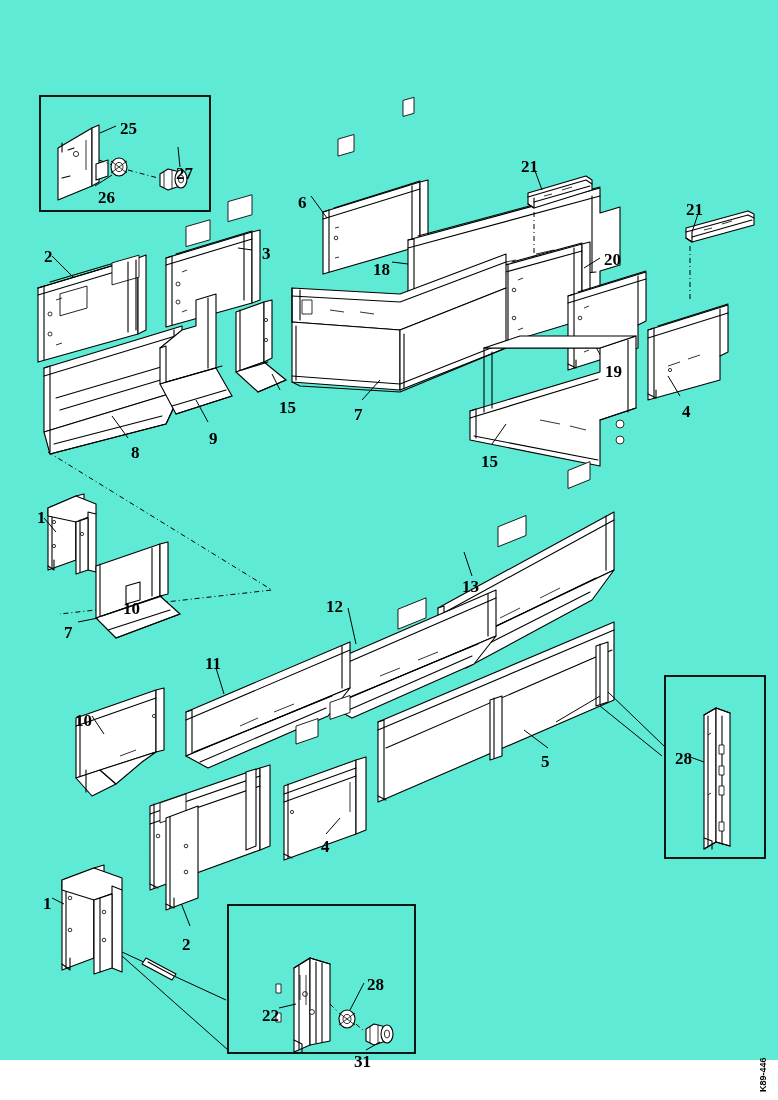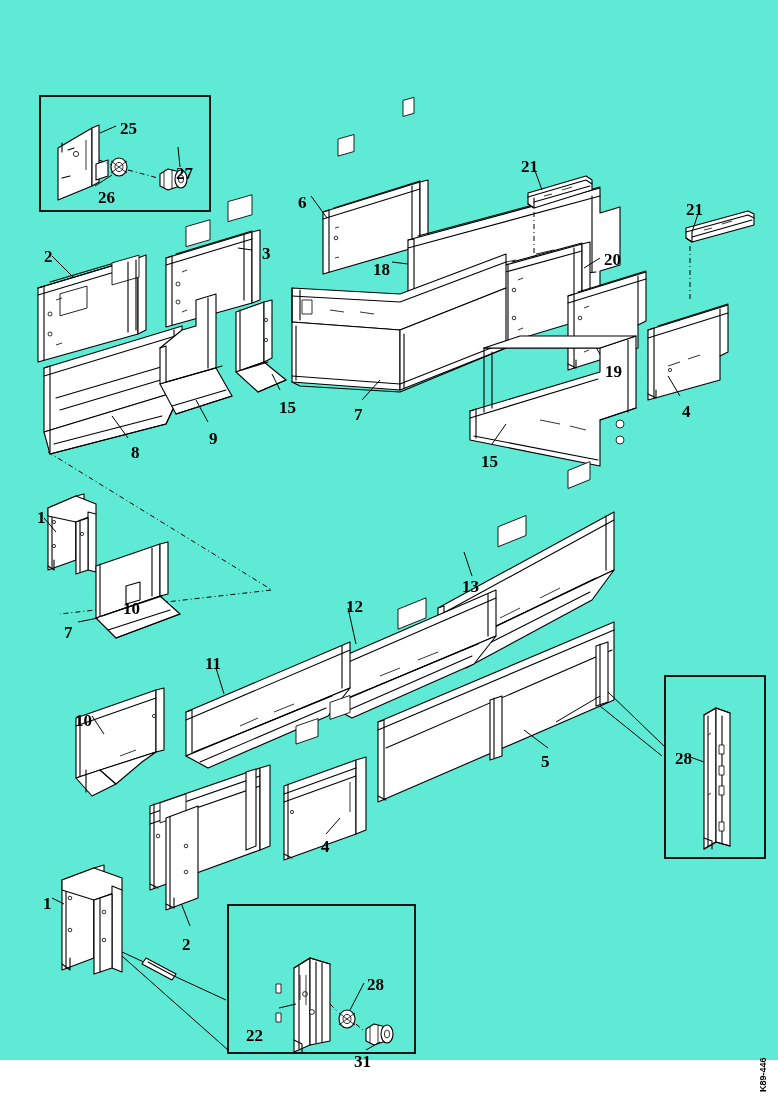--- a/index.html
+++ b/index.html
@@ -475,27 +475,27 @@
 <span class="lbl" style="left:682px;top:403px;">4</span>
 <span class="lbl" style="left:354px;top:406px;">7</span>
 <span class="lbl" style="left:279px;top:399px;">15</span>
 <span class="lbl" style="left:209px;top:430px;">9</span>
 <span class="lbl" style="left:131px;top:444px;">8</span>
 <span class="lbl" style="left:481px;top:453px;">15</span>
 <span class="lbl" style="left:37px;top:509px;">1</span>
 <span class="lbl" style="left:462px;top:543px;margin-top:35px;">13</span>
 <span class="lbl" style="left:123px;top:600px;">10</span>
 <span class="lbl" style="left:64px;top:624px;">7</span>
-<span class="lbl" style="left:346px;top:598px;text-align:center;">12</span>
+<span class="lbl" style="left:326px;top:598px;text-align:center;">12</span>
 <span class="lbl" style="left:205px;top:655px;">11</span>
 <span class="lbl" style="left:75px;top:712px;">10</span>
 <span class="lbl" style="left:667px;top:750px;margin-left:8px;">28</span>
 <span class="lbl" style="left:541px;top:753px;">5</span>
 <span class="lbl" style="left:321px;top:838px;">4</span>
 <span class="lbl" style="left:43px;top:895px;">1</span>
 <span class="lbl" style="left:182px;top:936px;">2</span>
 <span class="lbl" style="left:367px;top:976px;">28</span>
-<span class="lbl" style="left:246px;top:1007px;margin-top:20px;">22</span>
+<span class="lbl" style="left:262px;top:1007px;">22</span>
 <span class="lbl" style="left:354px;top:1053px;">31</span>
 
 <span class="corner" style="left:758px;top:1092px;">K89-446</span>
 
 </div>
 
 </body></html>

